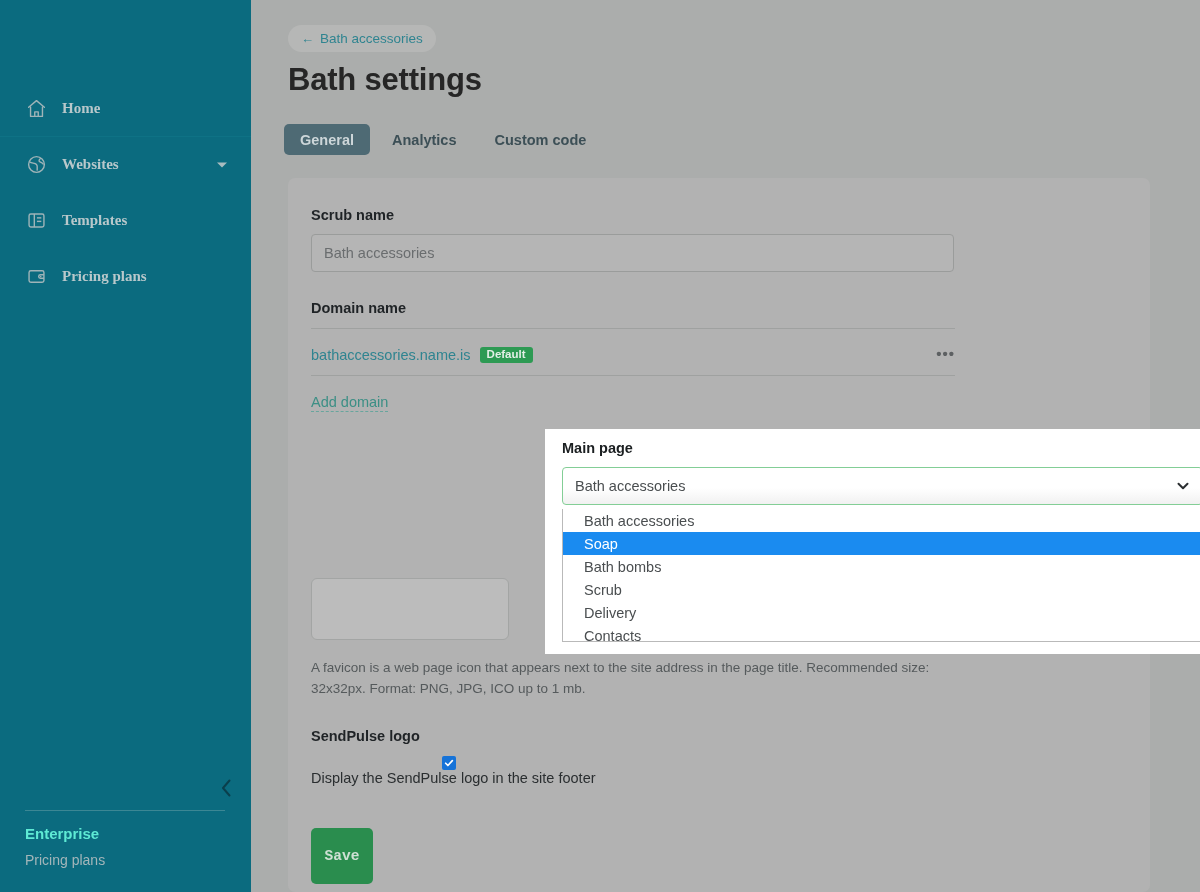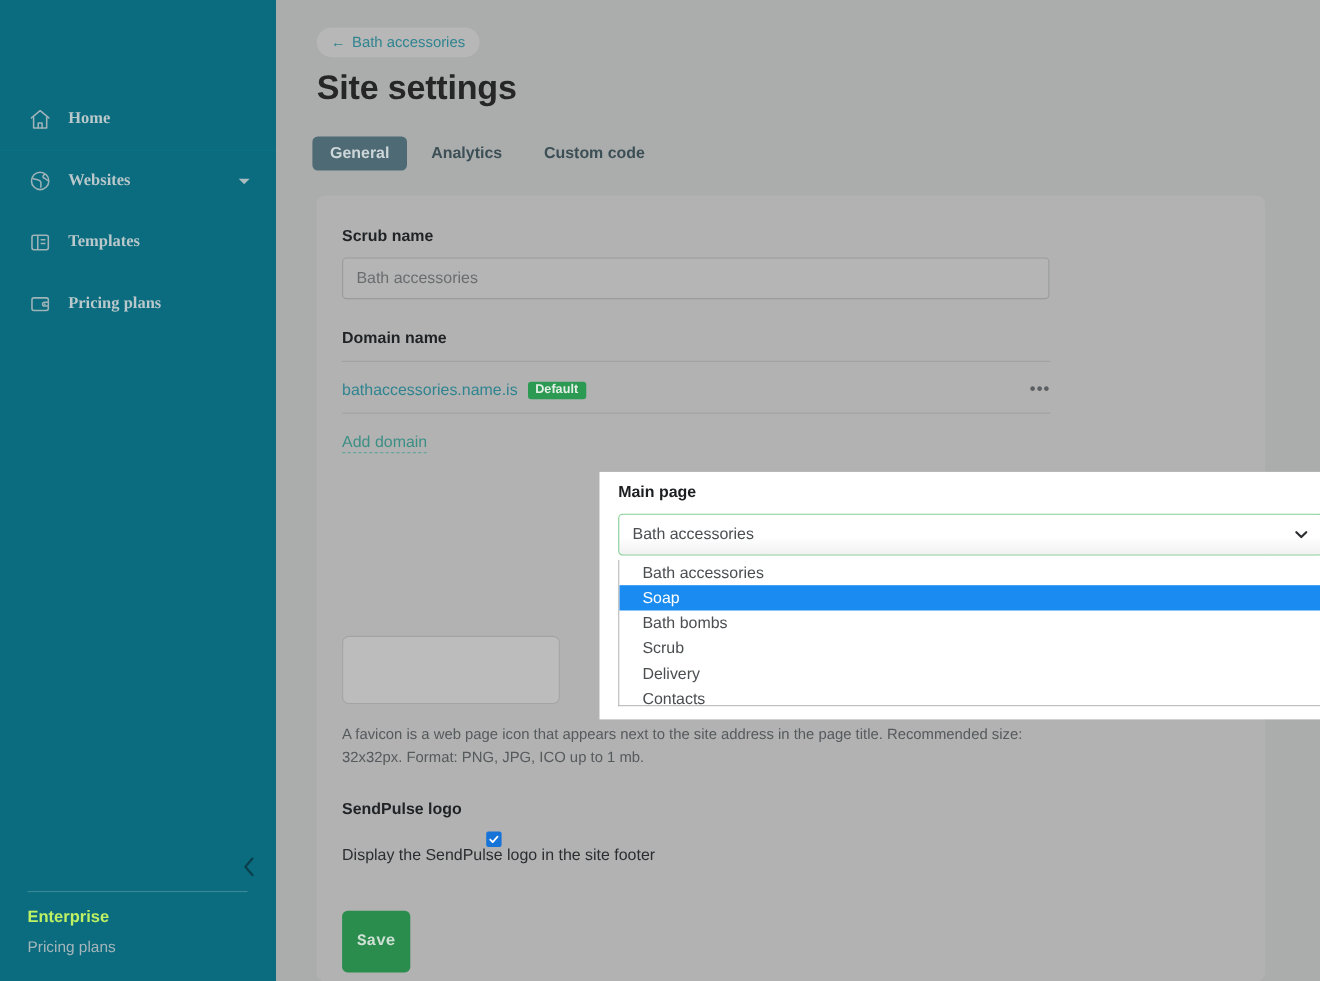--- a/index.html
+++ b/index.html
@@ -82,21 +82,21 @@
     color: #0a3f4c;
     font-size: 20px; line-height: 1;
   }
   .side-divider {
     position: absolute; left: 25px; top: 810px;
     width: 200px; height: 1px;
     background: #3c8794;
   }
   .plan-name {
     position: absolute; left: 25px; top: 825px;
-    font-size: 15px; font-weight: bold; color: #bef264;
+    font-size: 15px; font-weight: bold; color: #5eead4;
   }
   .plan-link {
     position: absolute; left: 25px; top: 852px;
     font-size: 14px; color: #a4b6ba; cursor: pointer;
   }
 
   
   .main {
     position: absolute; left: 251px; top: 0;
     width: 949px; height: 892px;
@@ -397,21 +397,21 @@
     <div class="plan-link">Pricing plans</div>
   </div>
 
   <div class="main">
 
     <div class="back-pill">
       <span class="arrow">←</span>
       <span>Bath accessories</span>
     </div>
 
-    <div class="page-title">Site settings</div>
+    <div class="page-title">Bath settings</div>
 
     <div class="tabs">
       <div class="tab active">General</div>
       <div class="tab">Analytics</div>
       <div class="tab">Custom code</div>
     </div>
 
     <div class="card">
 
       <div class="field-label lbl-sitename">Scrub name</div>

